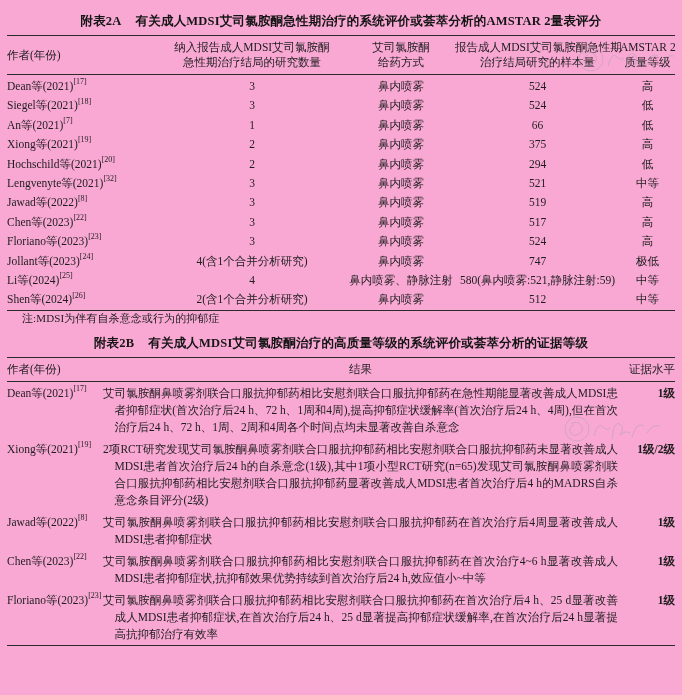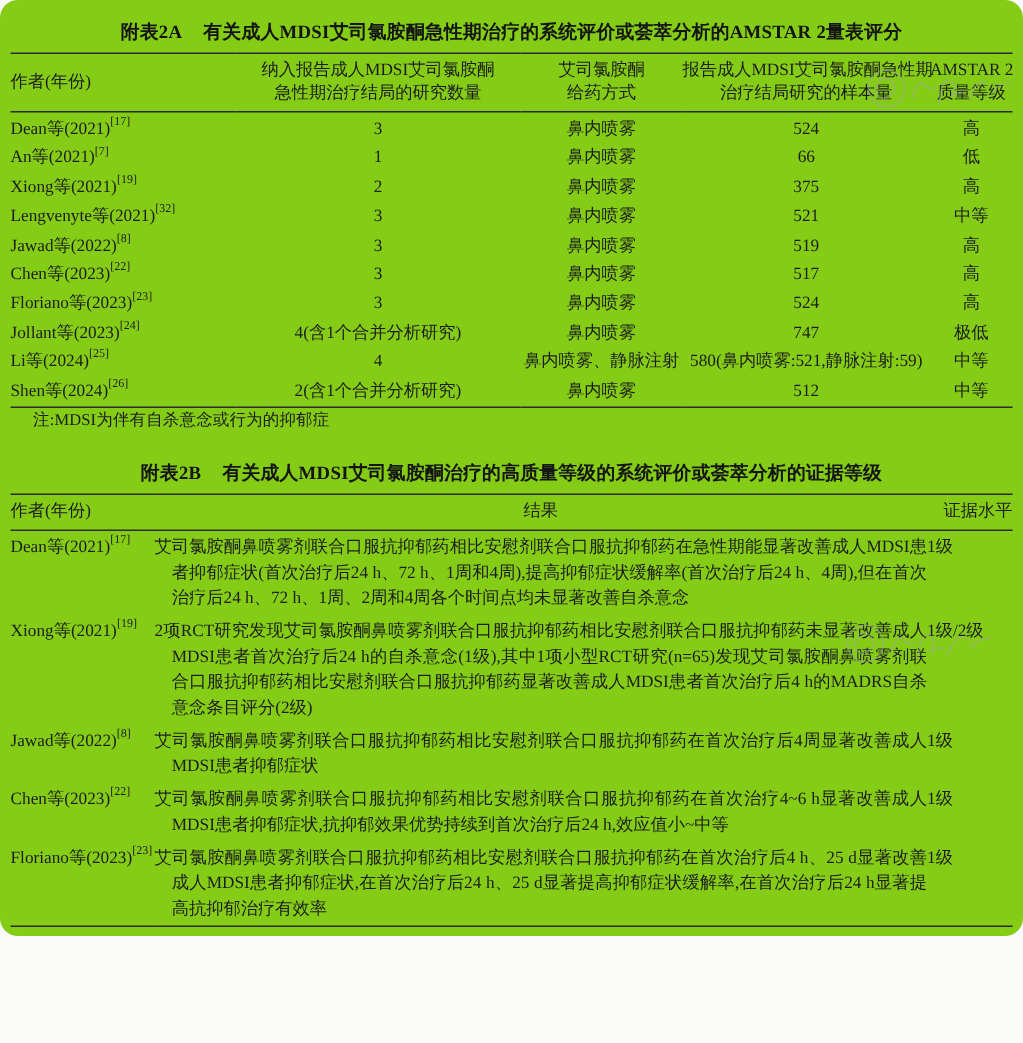--- a/index.html
+++ b/index.html
@@ -1,25 +1,25 @@
 <!DOCTYPE html>
 <html><head>
 <meta charset="utf-8">
 <style>
   html,body{margin:0;padding:0;background:#fbfbf9;}
   .page{
-    position:relative;width:682px;height:624px;margin:0 auto;background:#84cc16;
-    font-family:"Liberation Serif","DejaVu Serif",serif;color:#1d1d1d;overflow:hidden;border-radius:12px;
+    position:relative;width:682px;height:695px;margin:0 auto;background:#f9a8d4;
+    font-family:"Liberation Serif","DejaVu Serif",serif;color:#1d1d1d;overflow:hidden;
   }
   .caption{
     text-align:center;font-weight:700;font-size:12.5px;letter-spacing:.2px;color:#151515;
   }
   .caption .cap-label{margin-right:14px;}
   .cap-a{padding-top:13px;}
-  .cap-b{margin-top:20px;}
+  .cap-b{margin-top:9px;}
   table{border-collapse:collapse;table-layout:fixed;margin:5px auto 0;width:668px;}
   table.tbl{border-top:1.6px solid #2b2b2b;border-bottom:1.6px solid #2b2b2b;}
   thead th{
     font-weight:400;font-size:11.5px;line-height:15px;border-bottom:1px solid #2b2b2b;
     padding:4px 0 4px;white-space:nowrap;color:#1d1d1d;vertical-align:middle;
   }
   
   #table-a col.c0{width:150px}#table-a col.c1{width:190px}#table-a col.c2{width:108px}
   #table-a col.c3{width:165px}#table-a col.c4{width:55px}
   #table-a tbody td{font-size:11.5px;height:19.4px;line-height:19.4px;padding:0;white-space:nowrap;}
@@ -27,21 +27,21 @@
   #table-a tbody td.c1,#table-a tbody td.c2,#table-a tbody td.c3,#table-a tbody td.c4{text-align:center;}
   #table-a thead th.c0{text-align:left;}
   #table-a tbody tr:first-child td{padding-top:2px;}
   
   #table-b col.c0{width:96px}#table-b col.c1{width:515px}#table-b col.c2{width:57px}
   #table-b thead th.c0{text-align:left;}
   #table-b thead th.c2{text-align:right;}
   #table-b tbody td{font-size:11.5px;vertical-align:top;padding:3px 0 2px;line-height:17px;}
   #table-b tbody td.c0{white-space:nowrap;}
   #table-b tbody td.c1 p{margin:0;padding-left:1em;text-indent:-1em;text-align:justify;}
-  #table-b tbody td.c2{text-align:left;white-space:nowrap;}
+  #table-b tbody td.c2{text-align:right;white-space:nowrap;font-weight:bold;}
   sup{font-size:8px;line-height:0;position:relative;top:-1px;}
   .note{font-size:11px;color:#1d1d1d;padding-left:22px;margin-top:0;letter-spacing:.1px;}
   .wm{position:absolute;pointer-events:none;opacity:.5;}
   .wm svg{display:block;}
   .wm-a{left:576px;top:38px;}
   .wm-b{left:562px;top:408px;}
 </style>
 </head>
 <body>
 
@@ -70,32 +70,46 @@
       </thead>
     <tbody>
         <tr>
           <td class="c0">Dean等(2021)<sup>[17]</sup></td>
           <td class="c1">3</td>
           <td class="c2">鼻内喷雾</td>
           <td class="c3">524</td>
           <td class="c4">高</td>
         </tr>
         <tr>
+          <td class="c0">Siegel等(2021)<sup>[18]</sup></td>
+          <td class="c1">3</td>
+          <td class="c2">鼻内喷雾</td>
+          <td class="c3">524</td>
+          <td class="c4">低</td>
+        </tr>
+        <tr>
           <td class="c0">An等(2021)<sup>[7]</sup></td>
           <td class="c1">1</td>
           <td class="c2">鼻内喷雾</td>
           <td class="c3">66</td>
           <td class="c4">低</td>
         </tr>
         <tr>
           <td class="c0">Xiong等(2021)<sup>[19]</sup></td>
           <td class="c1">2</td>
           <td class="c2">鼻内喷雾</td>
           <td class="c3">375</td>
           <td class="c4">高</td>
+        </tr>
+        <tr>
+          <td class="c0">Hochschild等(2021)<sup>[20]</sup></td>
+          <td class="c1">2</td>
+          <td class="c2">鼻内喷雾</td>
+          <td class="c3">294</td>
+          <td class="c4">低</td>
         </tr>
         <tr>
           <td class="c0">Lengvenyte等(2021)<sup>[32]</sup></td>
           <td class="c1">3</td>
           <td class="c2">鼻内喷雾</td>
           <td class="c3">521</td>
           <td class="c4">中等</td>
         </tr>
         <tr>
           <td class="c0">Jawad等(2022)<sup>[8]</sup></td>

